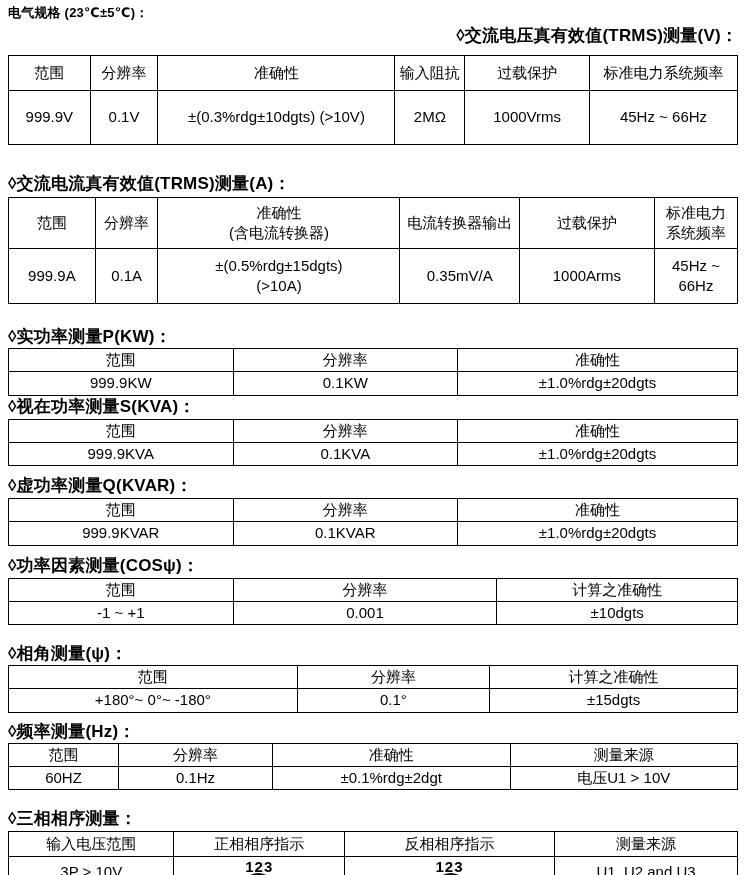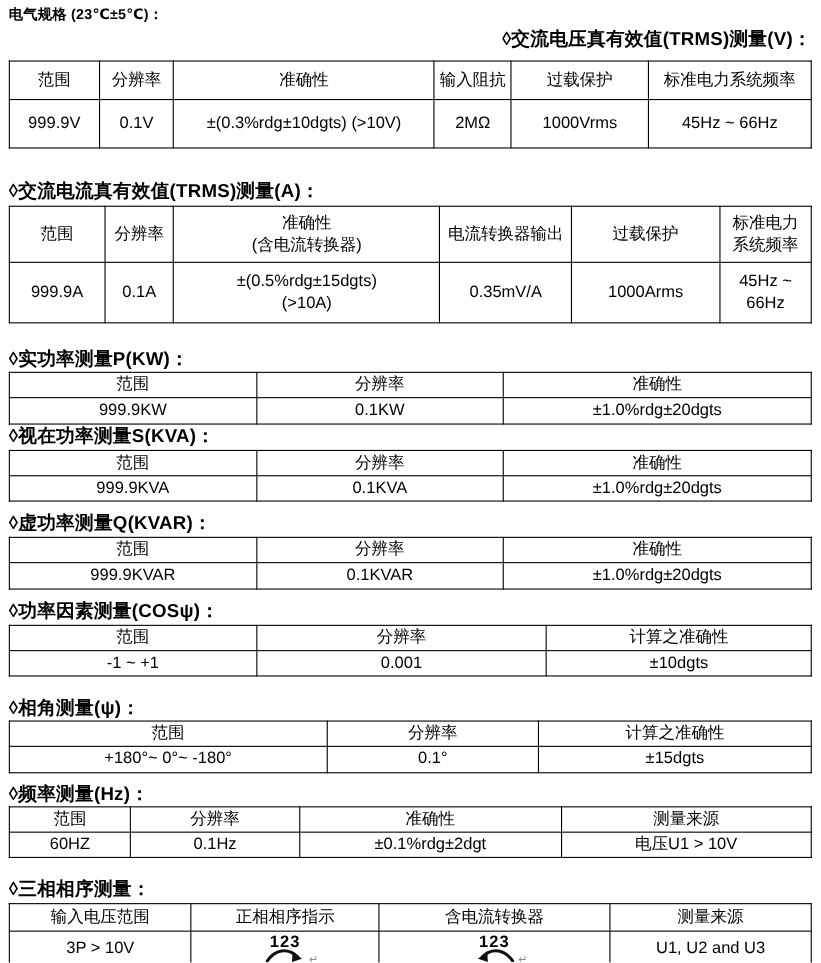--- a/index.html
+++ b/index.html
@@ -31,21 +31,21 @@
     vertical-align: middle;
     font-size: 15px;
     padding: 1px 2px;
     line-height: 1.35;
     overflow: hidden;
   }
   .nowrap { white-space: nowrap; }
 
   
   .t1 tr.hrow td { height: 35px; }
-  .t1 tr.drow td { height: 44px; }
+  .t1 tr.drow td { height: 54px; }
   .t2 tr.hrow td { height: 51px; }
   .t2 tr.drow td { height: 55px; }
   .tsm tr td     { height: 22px; }
   .t9 tr.hrow td { height: 25px; }
   .t9 tr.drow td { height: 32px; }
 
   
   .mt4  { margin-top: 4px; text-align: right; }  .mt9  { margin-top: 9px; }
   .mt28 { margin-top: 28px; } .mt3  { margin-top: 3px; }
   .mt22 { margin-top: 22px; } .mt1  { margin-top: 1px; }
@@ -279,21 +279,21 @@
     <colgroup>
         <col style="width:22.7%">
         <col style="width:23.4%">
         <col style="width:28.8%">
         <col style="width:25.1%">
       </colgroup>
     <tbody>
         <tr class="hrow">
       <td>输入电压范围</td>
       <td>正相相序指示</td>
-      <td>含电流转换器</td>
+      <td>反相相序指示</td>
       <td>测量来源</td>
     </tr>
     <tr class="drow">
       <td>3P &gt; 10V</td>
       <td>
         <span class="seq">
           <span class="seq-num">123</span>
           <svg class="seq-arc" width="38" height="13" viewBox="0 0 38 13" aria-hidden="true">
             <path d="M3,11.5 C10,1.5 21,-1 30,7.5" fill="none" stroke="#111111" stroke-width="2.8" stroke-linecap="round"></path>
             <path d="M26,2.5 L34.5,9.5 L25.5,12.5 Z" fill="#111111"></path>

